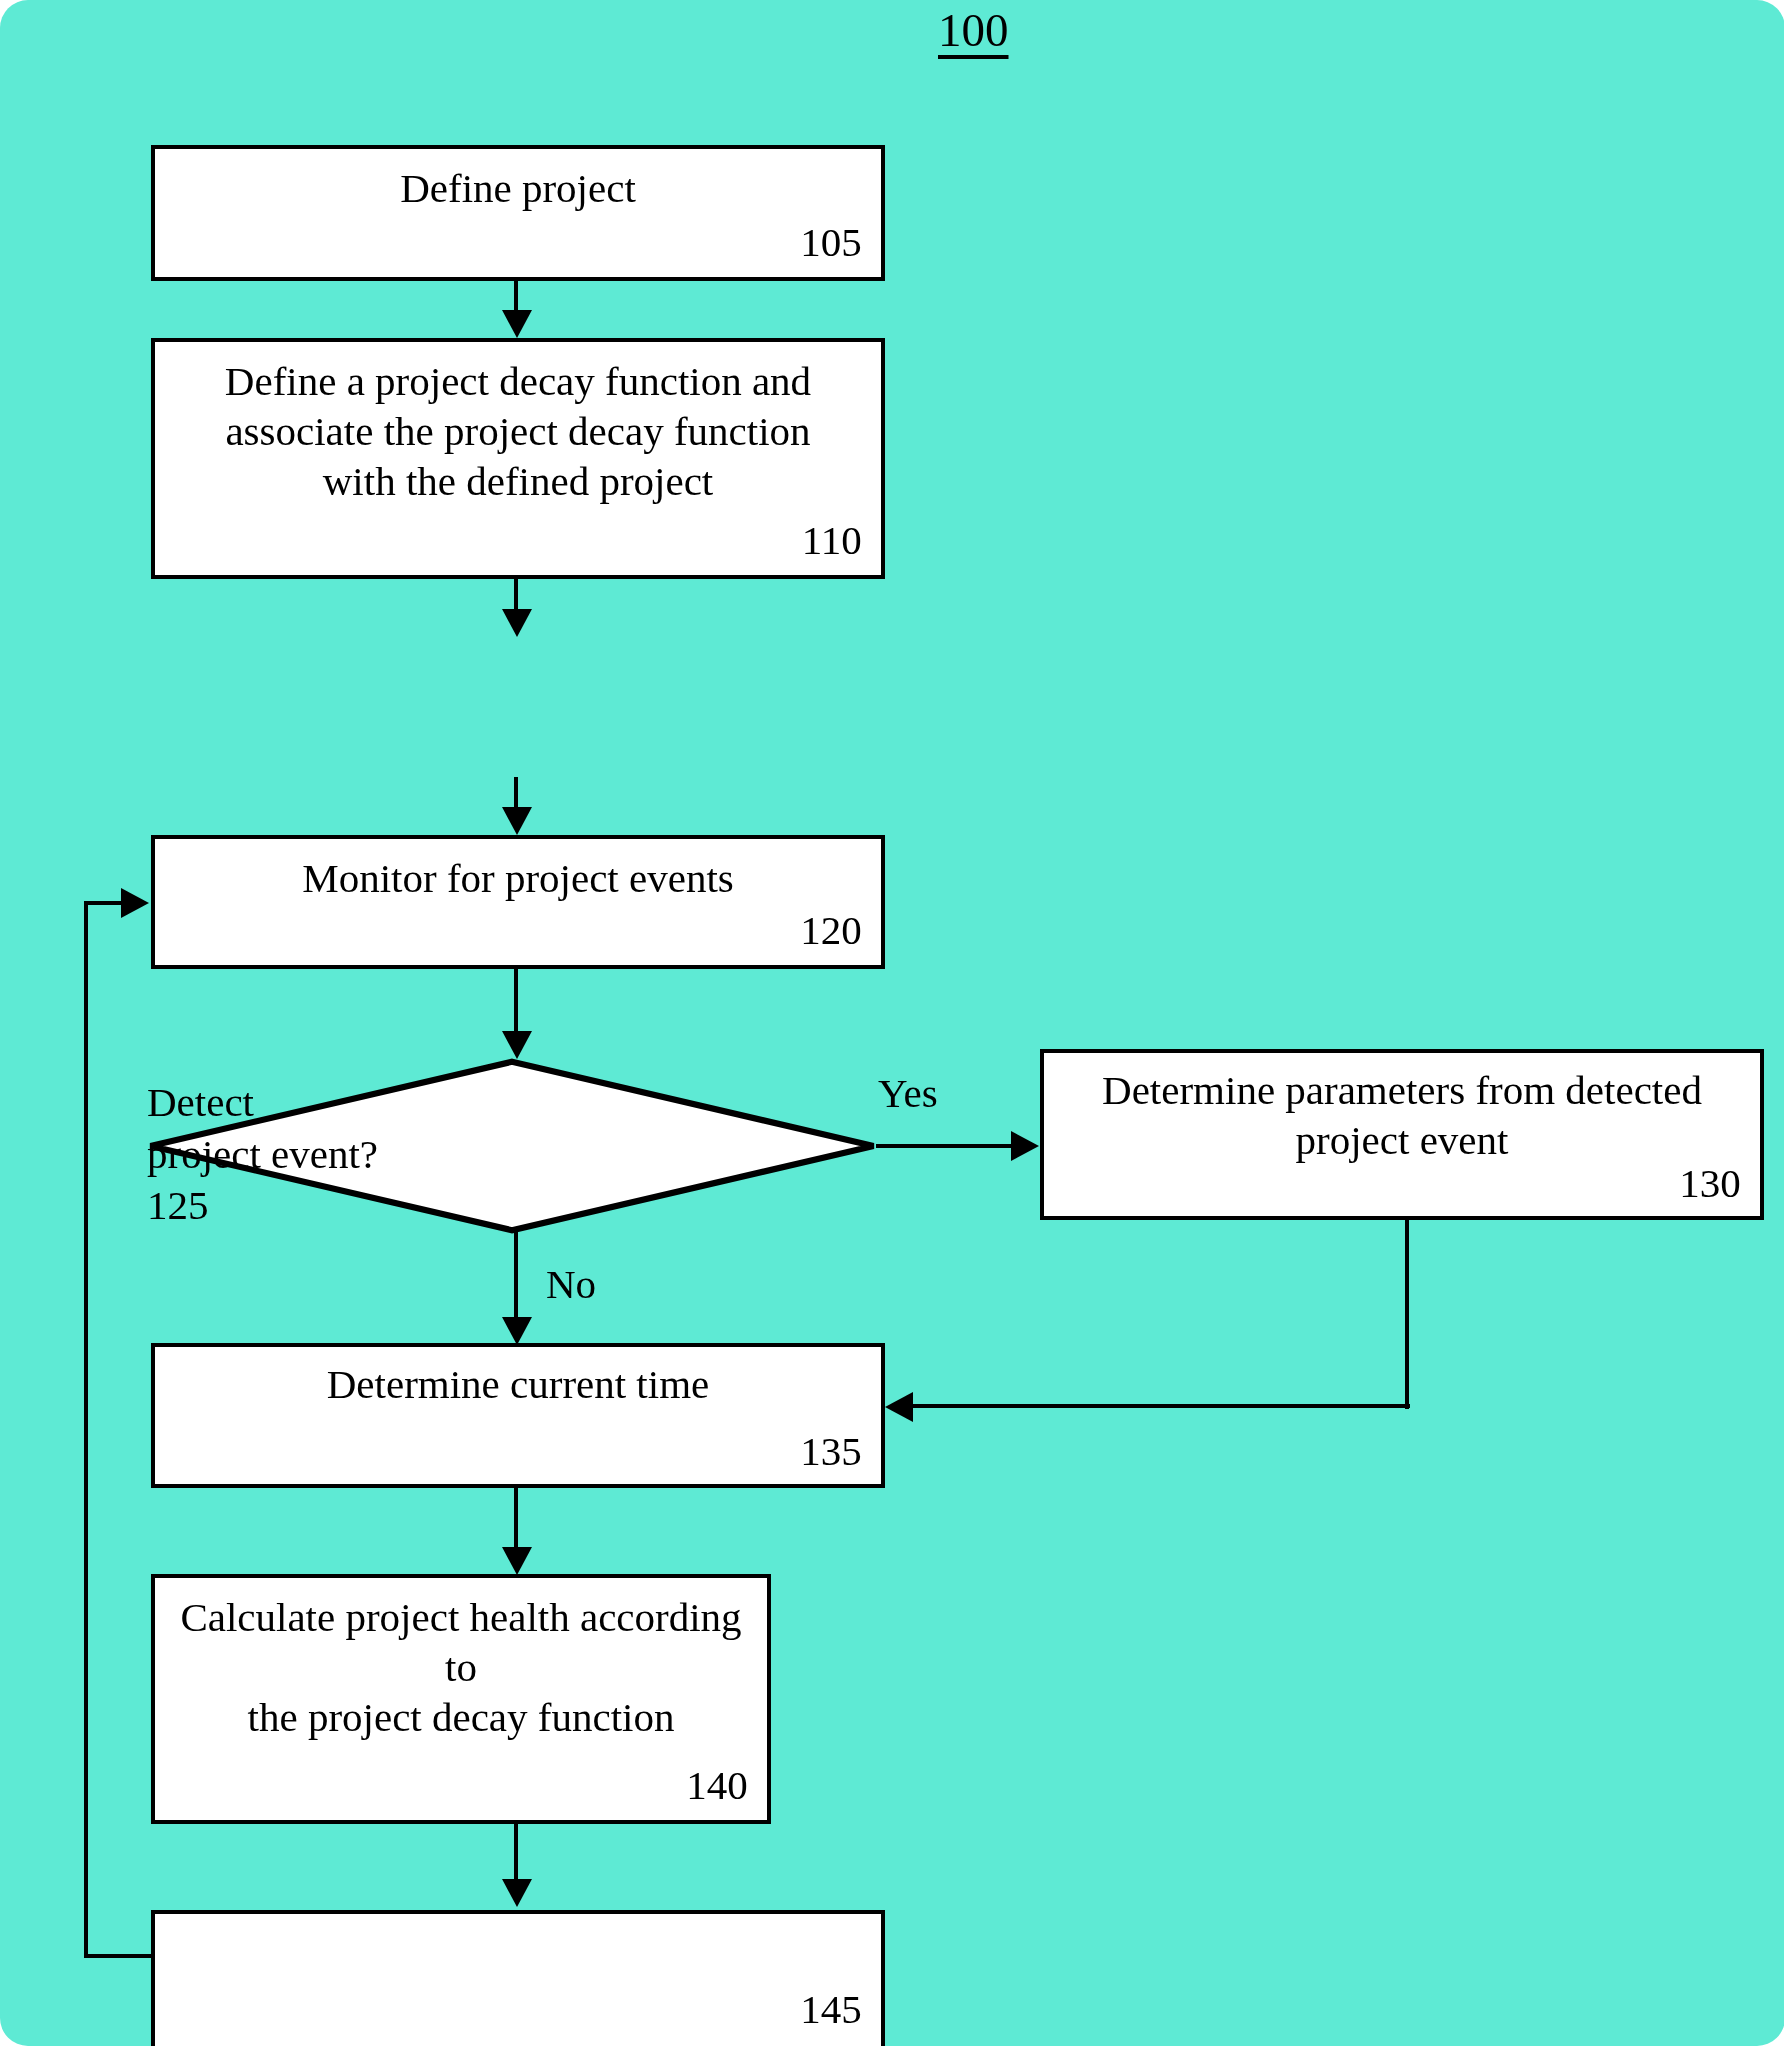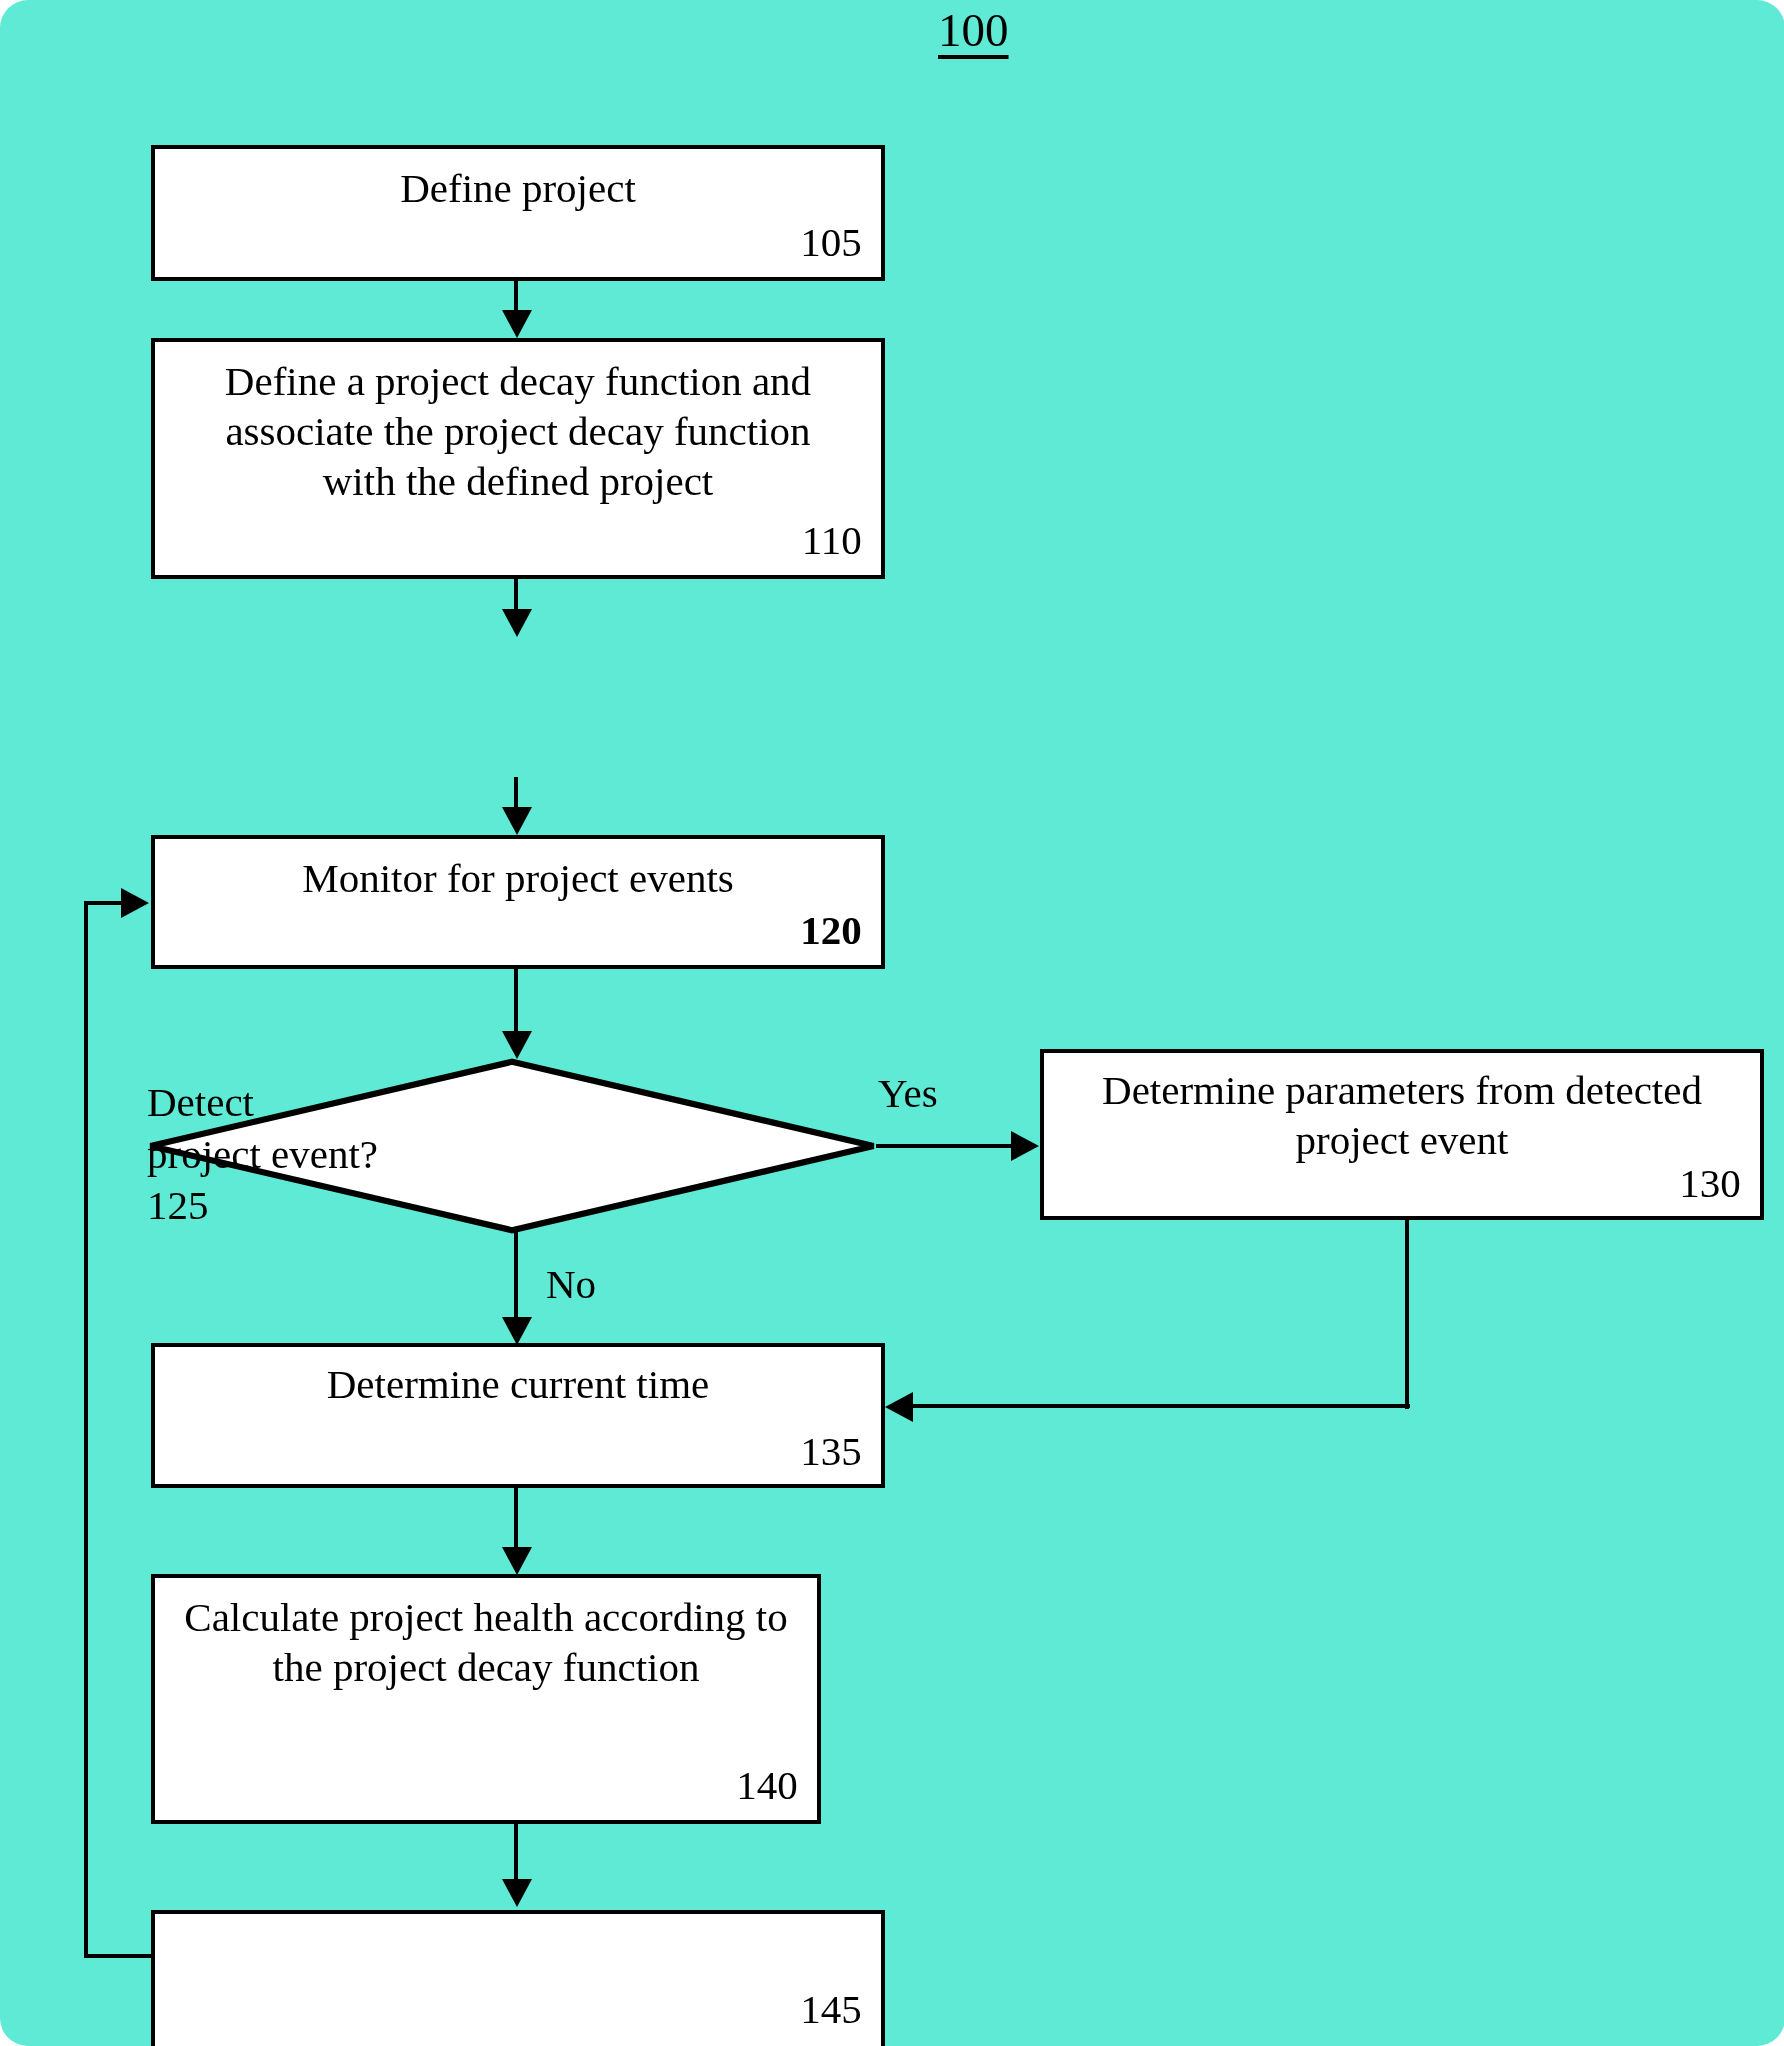--- a/index.html
+++ b/index.html
@@ -128,21 +128,21 @@
 
   <div class="edge edge-v" style="left:514px; top:579px; height:48px;"></div>
   <div class="arrow arrow-down" style="left:502px; top:609px;"></div>
 
 
   <div class="edge edge-v" style="left:514px; top:777px; height:48px;"></div>
   <div class="arrow arrow-down" style="left:502px; top:807px;"></div>
 
   <div class="node" style="left:151px; top:835px; width:734px; height:134px;">
     <div class="label" style="top:14px;">Monitor for project events</div>
-    <div class="ref" style="bottom:14px;font-weight:bold;">120</div>
+    <div class="ref" style="bottom:14px;">120</div>
   </div>
 
   <div class="edge edge-v" style="left:514px; top:969px; height:63px;"></div>
   <div class="arrow arrow-down" style="left:502px; top:1031px;"></div>
 
   <div class="decision" style="left:147px; top:1058px; width:730px; height:176px;">
     <svg width="730" height="176" viewBox="0 0 832 200">
       <polygon points="416,4 828,100 416,196 4,100" fill="#ffffff" stroke="#000000" stroke-width="7" stroke-linejoin="miter"></polygon>
     </svg>
     <div class="dlabel" style="top:19.3px;">Detect
@@ -169,21 +169,21 @@
   <div class="branch-label" style="left:546px; top:1264px;">No</div>
 
   <div class="node" style="left:151px; top:1343px; width:734px; height:145px;">
     <div class="label" style="top:12.3px;">Determine current time</div>
     <div class="ref" style="bottom:12.3px;margin-top:37px;">135</div>
   </div>
 
   <div class="edge edge-v" style="left:514px; top:1488px; height:72px;"></div>
   <div class="arrow arrow-down" style="left:502px; top:1547px;"></div>
 
-  <div class="node" style="left:151px; top:1574px; width:670px; height:250px;">
+  <div class="node" style="left:151px; top:1574px; width:620px; height:250px;">
     <div class="label" style="top:14px;">Calculate project health according to
 the project decay function</div>
     <div class="ref" style="bottom:14px;">140</div>
   </div>
 
   <div class="edge edge-v" style="left:514px; top:1824px; height:68px;"></div>
   <div class="arrow arrow-down" style="left:502px; top:1879px;"></div>
 
   <div class="node" style="left:151px; top:1910px; width:734px; height:140px;">
     <div class="ref" style="bottom:16px;">145</div>

